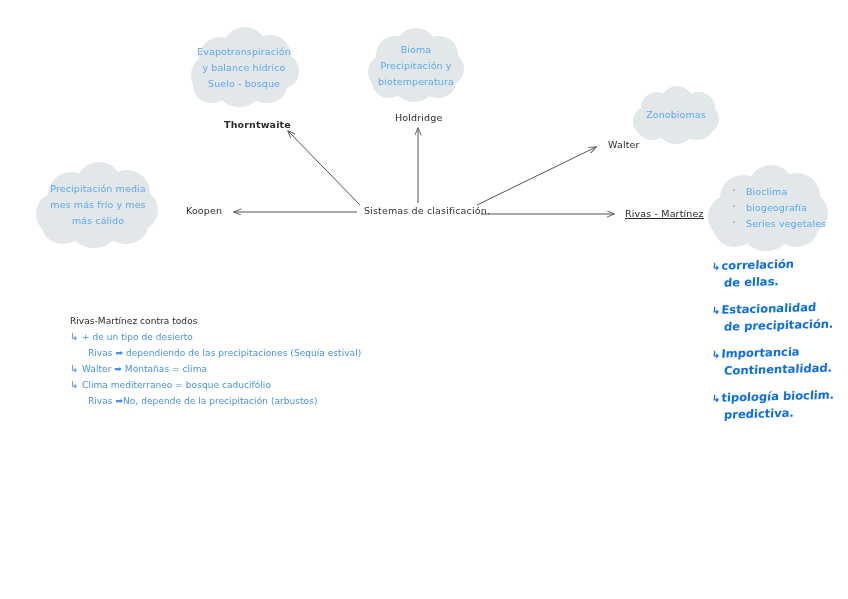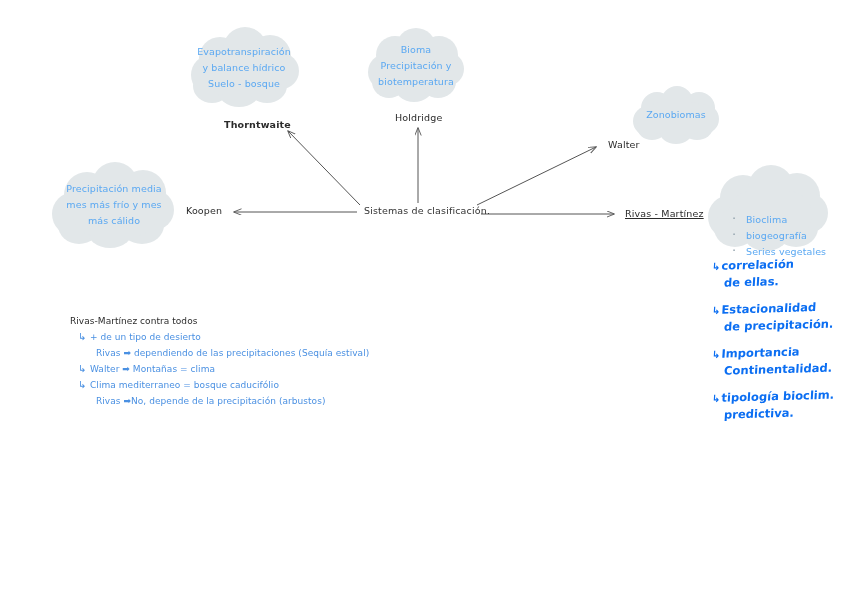--- a/index.html
+++ b/index.html
@@ -57,21 +57,20 @@
     z-index: 2;
     padding: 0 6px;
     box-sizing: border-box;
   }
   .cloud .cloud-text .ln { display: block; white-space: nowrap; }
 
   
   .cloud-text.bulleted {
     text-align: left;
     padding-left: 26px;
-    margin-top: 28px;
   }
   .cloud-text.bulleted .ln {
     position: relative;
     padding-left: 14px;
   }
   .cloud-text.bulleted .ln::before {
     content: "\00B7";
     position: absolute;
     left: 0;
     top: -1px;
@@ -106,21 +105,20 @@
     letter-spacing: 0.05px;
   }
   #notes .notes-title {
     color: #2b2b2b;
     white-space: nowrap;
   }
   #notes .note-line {
     color: #4a90e2;
     white-space: nowrap;
     position: relative;
-    margin-left: 8px;
   }
   #notes .note-line .hook {
     display: inline-block;
     width: 12px;
     color: #4a90e2;
     font-size: 10px;
   }
   #notes .note-line.indent {
     padding-left: 18px;
   }
@@ -233,21 +231,21 @@
       <i style="left:6px;  top:30px; width:30px; height:26px;"></i>
       <i style="left:28px; top:32px; width:34px; height:28px;"></i>
       <i style="left:50px; top:30px; width:32px; height:26px;"></i>
       <i style="left:14px; top:18px; width:62px; height:32px; border-radius:20px;"></i>
     </div>
     <div class="cloud-text">
       <span class="ln">Zonobiomas</span>
     </div>
   </div>
 
-  <div class="cloud" style="left:50px; top:160px; width:128px; height:90px;">
+  <div class="cloud" style="left:34px; top:160px; width:128px; height:90px;">
     <div class="bubbles">
       <i style="left:2px;   top:32px; width:44px; height:44px;"></i>
       <i style="left:14px;  top:12px; width:46px; height:46px;"></i>
       <i style="left:42px;  top:2px;  width:46px; height:46px;"></i>
       <i style="left:70px;  top:10px; width:46px; height:46px;"></i>
       <i style="left:84px;  top:30px; width:40px; height:40px;"></i>
       <i style="left:8px;   top:46px; width:42px; height:38px;"></i>
       <i style="left:36px;  top:48px; width:48px; height:40px;"></i>
       <i style="left:70px;  top:46px; width:44px; height:38px;"></i>
       <i style="left:22px;  top:28px; width:86px; height:48px; border-radius:30px;"></i>

